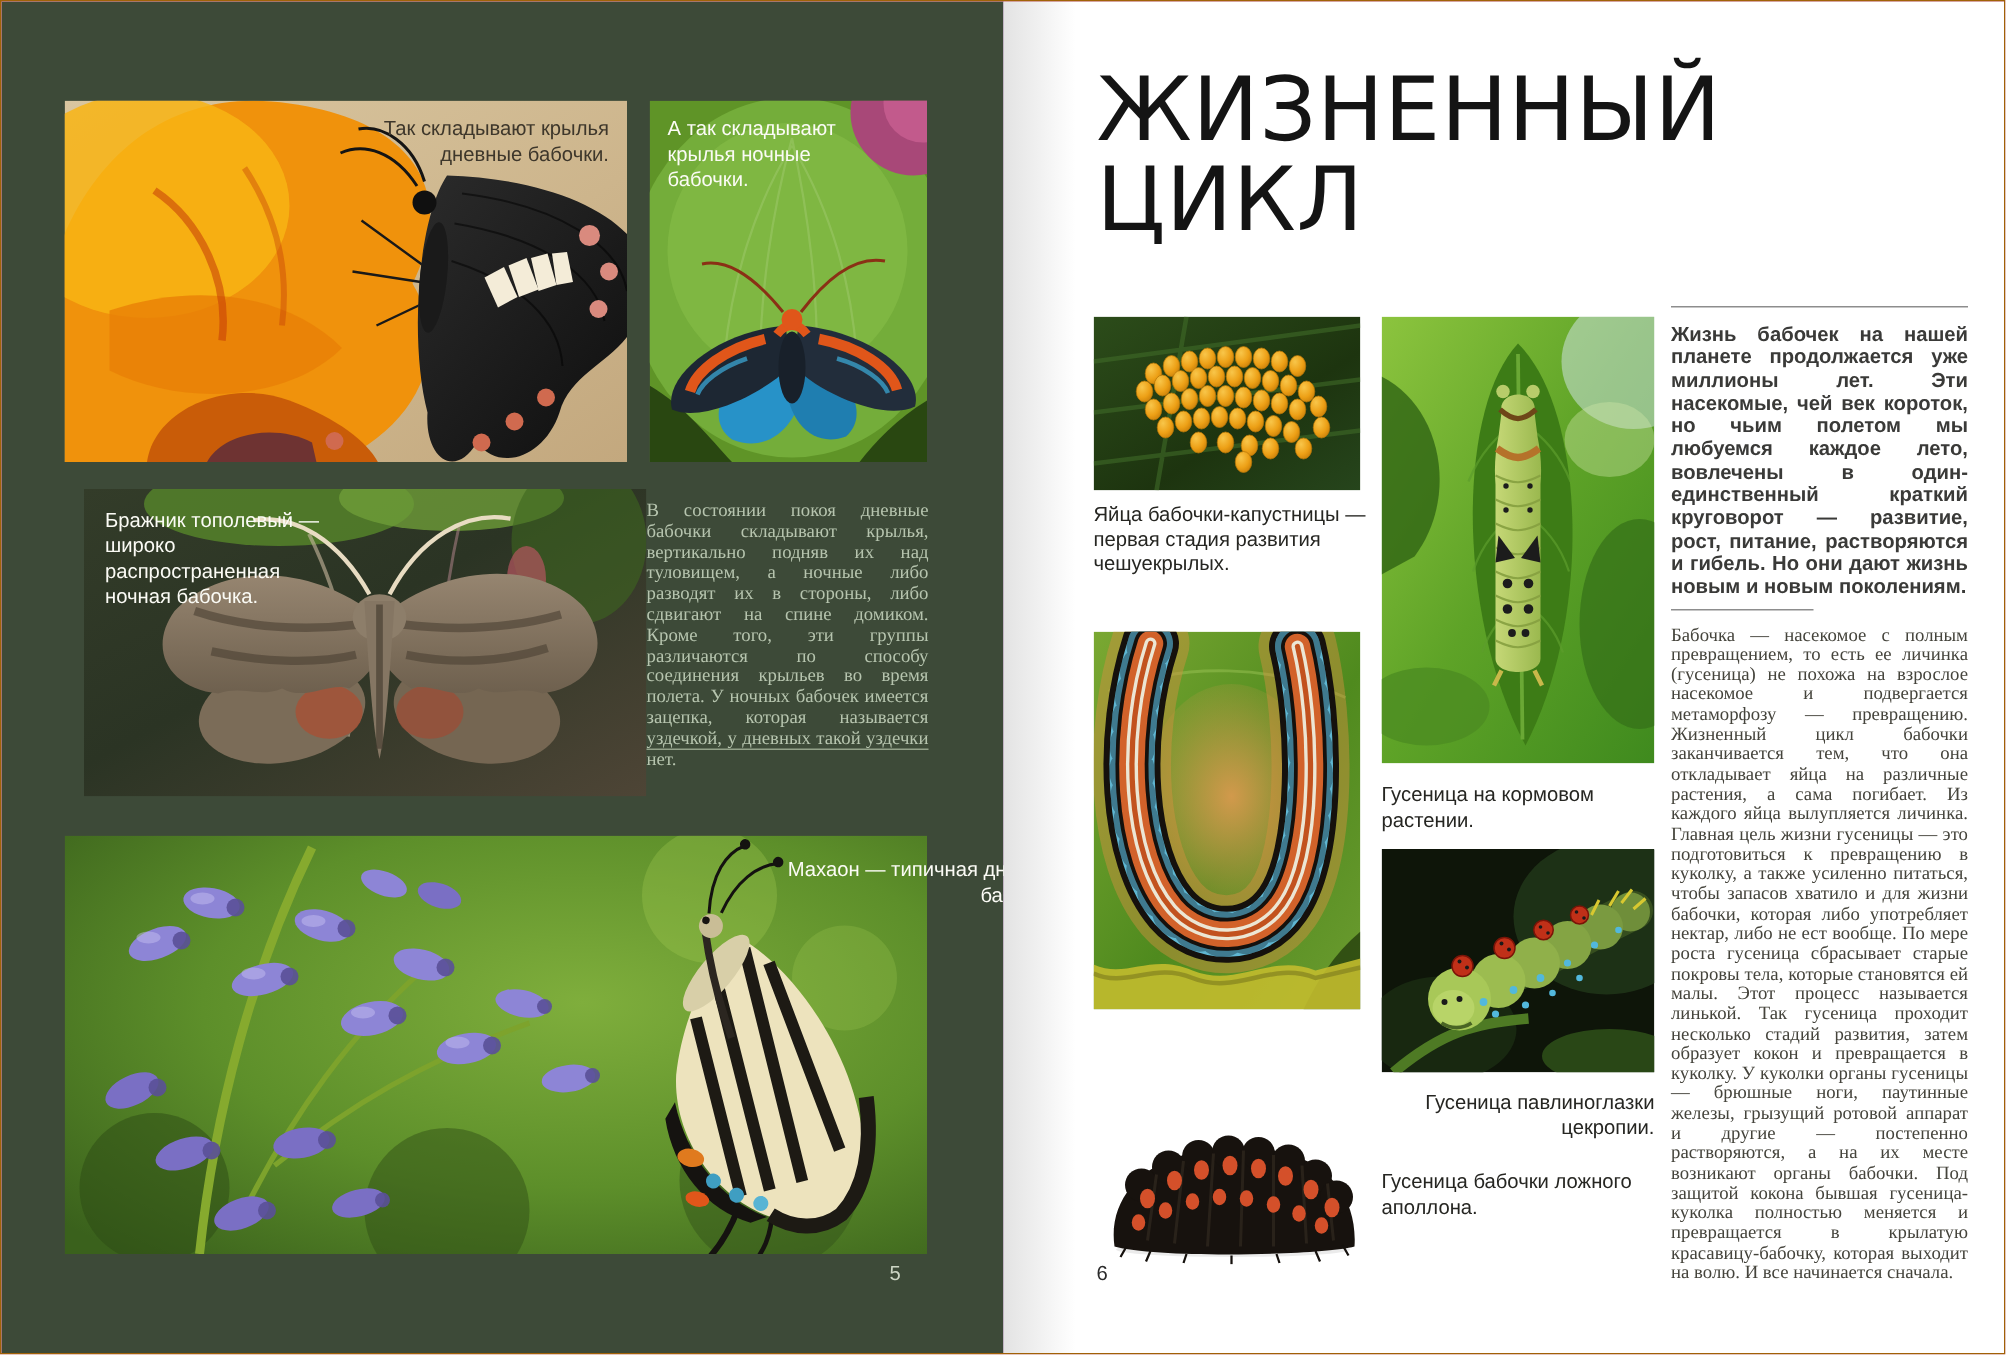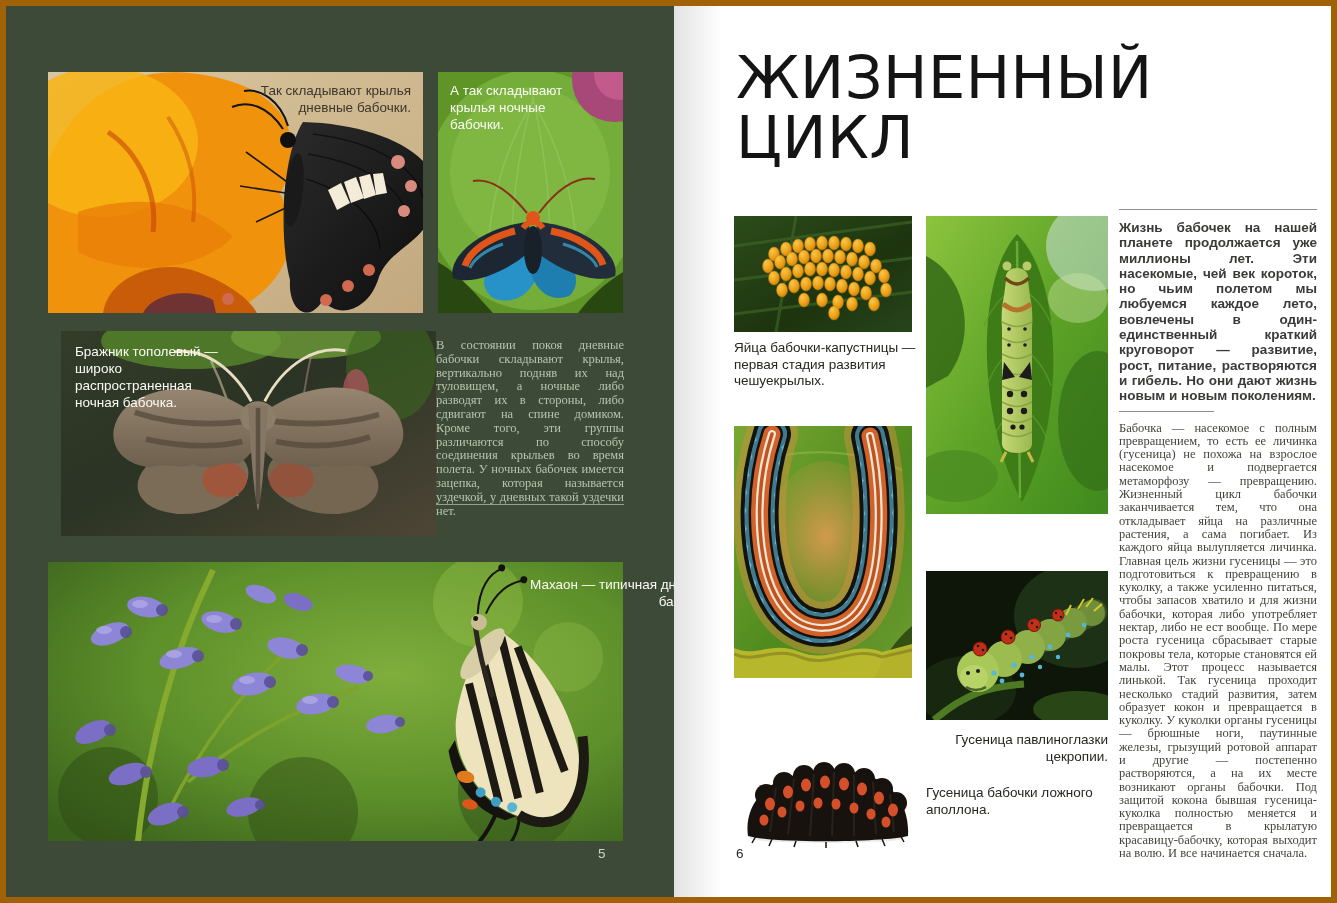--- a/index.html
+++ b/index.html
@@ -1,17 +1,17 @@
 <!DOCTYPE html>
 <html lang="ru"><head>
 <meta charset="utf-8">
 <style>
   html,body{margin:0;padding:0;background:#ffffff;}
   .spread{position:relative;width:1337px;height:903px;background:#f0abfc;overflow:hidden;
-          font-family:"Liberation Sans",sans-serif;border:6px solid #a16207;box-sizing:border-box;}
+          font-family:"Liberation Sans",sans-serif;border:1px solid #a16207;box-sizing:border-box;}
   .page-left{position:absolute;left:0;top:0;width:668px;height:903px;background:#3d4a38;}
   .page-right{position:absolute;left:668px;top:0;width:669px;height:903px;background:#fff;}
   .page-right .spine{position:absolute;left:0;top:0;bottom:0;width:48px;
           background:linear-gradient(to right,rgba(80,80,80,.16),rgba(80,80,80,0));}
   .photo{position:absolute;overflow:hidden;}
   .photo svg{position:absolute;left:0;top:0;}
   .cap{position:absolute;font-size:13.5px;line-height:17px;}
   .cap-dark{color:#3e372b;}
   .cap-light{color:#fbfbf5;}
   .pcap{font-size:13.5px;line-height:16.5px;color:#262622;position:absolute;}
@@ -443,20 +443,21 @@
               <circle cx="98" cy="178" r="3.2"></circle>
             <circle cx="84" cy="195" r="3.2"></circle>
               <circle cx="98" cy="195" r="3.2"></circle>
             <circle cx="87" cy="211" r="2.6"></circle>
               <circle cx="96" cy="211" r="2.6"></circle>
           </g>
           <path d="M80,236 l-5,10 M102,236 l5,10" stroke="#c8b84a" stroke-width="3" fill="none"></path>
         </g>
       </svg>
     </div>
+    <div class="pcap" style="left:252px;top:521px;width:195px;">Гусеница на кормовом растении.</div>
 
     <div class="photo" style="left:252px;top:565px;width:182px;height:149px;">
       <svg width="182" height="149" viewBox="0 0 182 149">
         <rect width="182" height="149" fill="#0e1509"></rect>
         <ellipse cx="150" cy="45" rx="62" ry="52" fill="#22381a" opacity=".8"></ellipse>
         <ellipse cx="40" cy="120" rx="50" ry="35" fill="#1a2a12" opacity=".9"></ellipse>
         <path d="M8,149 C40,122 62,116 98,113" stroke="#4e7a24" stroke-width="7" fill="none"></path>
         <ellipse cx="152" cy="138" rx="45" ry="18" fill="#31541a" opacity=".8"></ellipse>
         <g>
           <path d="M45,100 C70,92 95,80 120,66 C140,55 155,47 168,41" stroke="#3a5220" stroke-width="26" fill="none" stroke-linecap="round" opacity=".9"></path>

